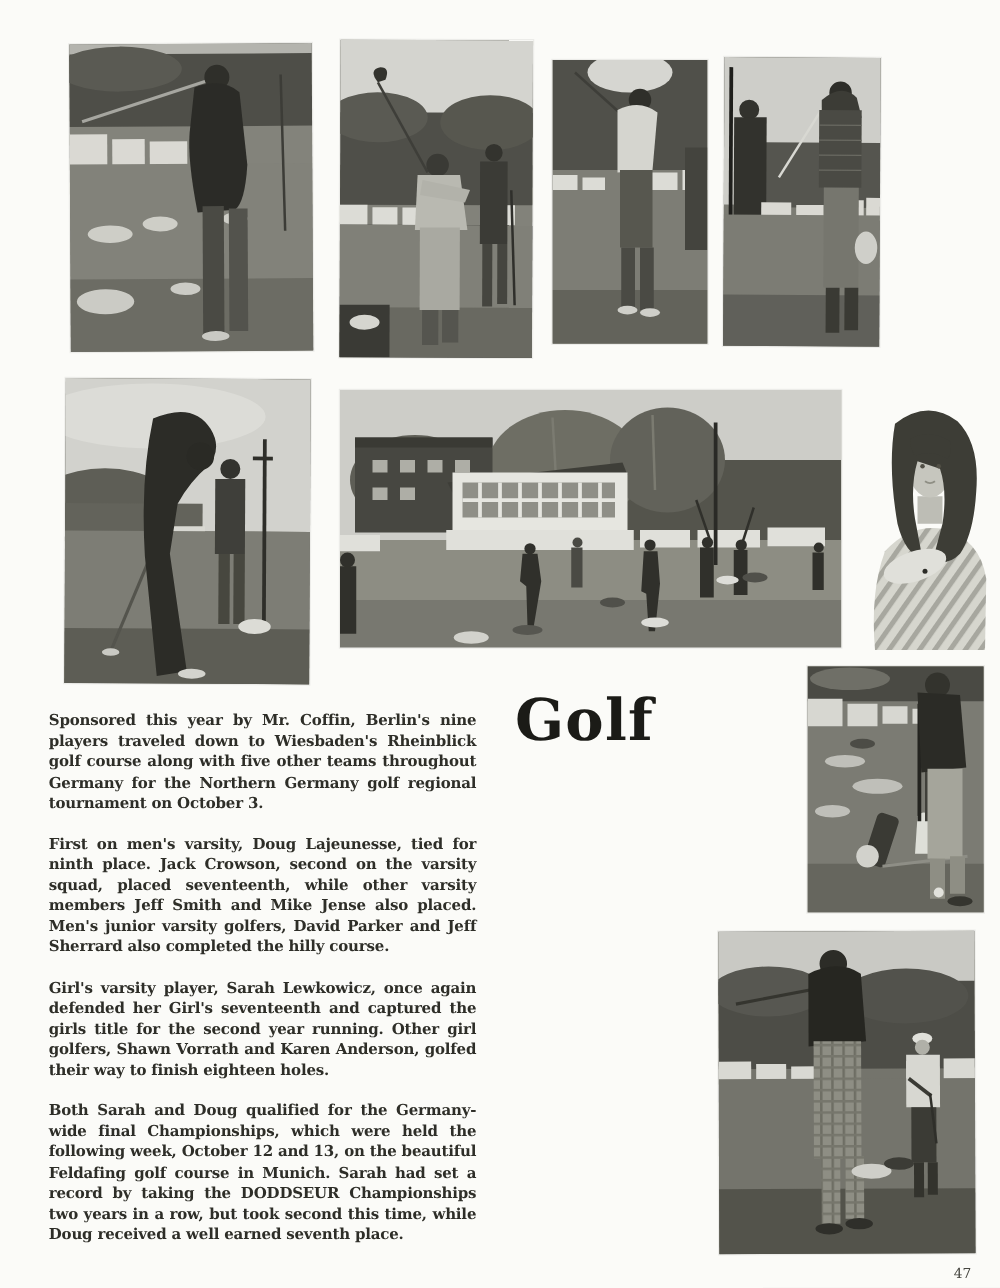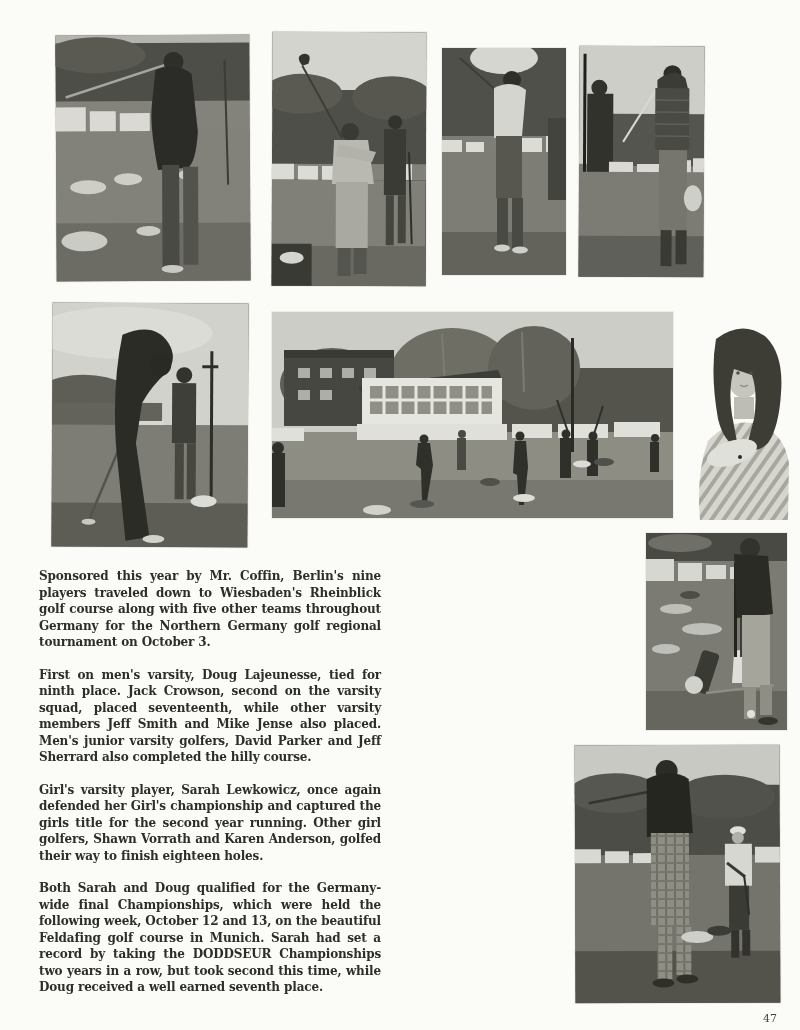--- a/index.html
+++ b/index.html
@@ -396,23 +396,24 @@
         <rect x="154" y="141" width="20" height="44" fill="#3b3b35"></rect>
         <rect x="156" y="185" width="8" height="28" fill="#33332d"></rect>
         <rect x="167" y="185" width="8" height="26" fill="#33332d"></rect>
         <line x1="169" y1="130" x2="174" y2="170" stroke="#2f2f2a" stroke-width="2"></line>
       </g>
       <ellipse cx="122" cy="192" rx="16" ry="6" fill="#cfcfc9"></ellipse>
       <ellipse cx="144" cy="186" rx="12" ry="5" fill="#3c3c36"></ellipse>
     </svg>
   </div>
 
+  <h1 id="title">Golf</h1>
 
   <div id="text-col">
     <p>Sponsored this year by Mr. Coffin, Berlin's nine players traveled down to Wiesbaden's Rheinblick golf course along with five other teams throughout Germany for the Northern Germany golf regional tournament on October 3.</p>
     <p>First on men's varsity, Doug Lajeunesse, tied for ninth place. Jack Crowson, second on the varsity squad, placed seventeenth, while other varsity members Jeff Smith and Mike Jense also placed. Men's junior varsity golfers, David Parker and Jeff Sherrard also completed the hilly course.</p>
-    <p>Girl's varsity player, Sarah Lewkowicz, once again defended her Girl's championship and captured the girls title for the second year running. Other girl golfers, Shawn Vorrath and Karen Anderson, golfed their way to finish eighteen holes.</p>
+    <p>Girl's varsity player, Sarah Lewkowicz, once again defended her Girl's seventeenth and captured the girls title for the second year running. Other girl golfers, Shawn Vorrath and Karen Anderson, golfed their way to finish eighteen holes.</p>
     <p>Both Sarah and Doug qualified for the Germany-wide final Championships, which were held the following week, October 12 and 13, on the beautiful Feldafing golf course in Munich. Sarah had set a record by taking the DODDSEUR Championships two years in a row, but took second this time, while Doug received a well earned seventh place.</p>
   </div>
 
   <div id="page-number">47</div>
 
 </div>
 
 </body></html>

